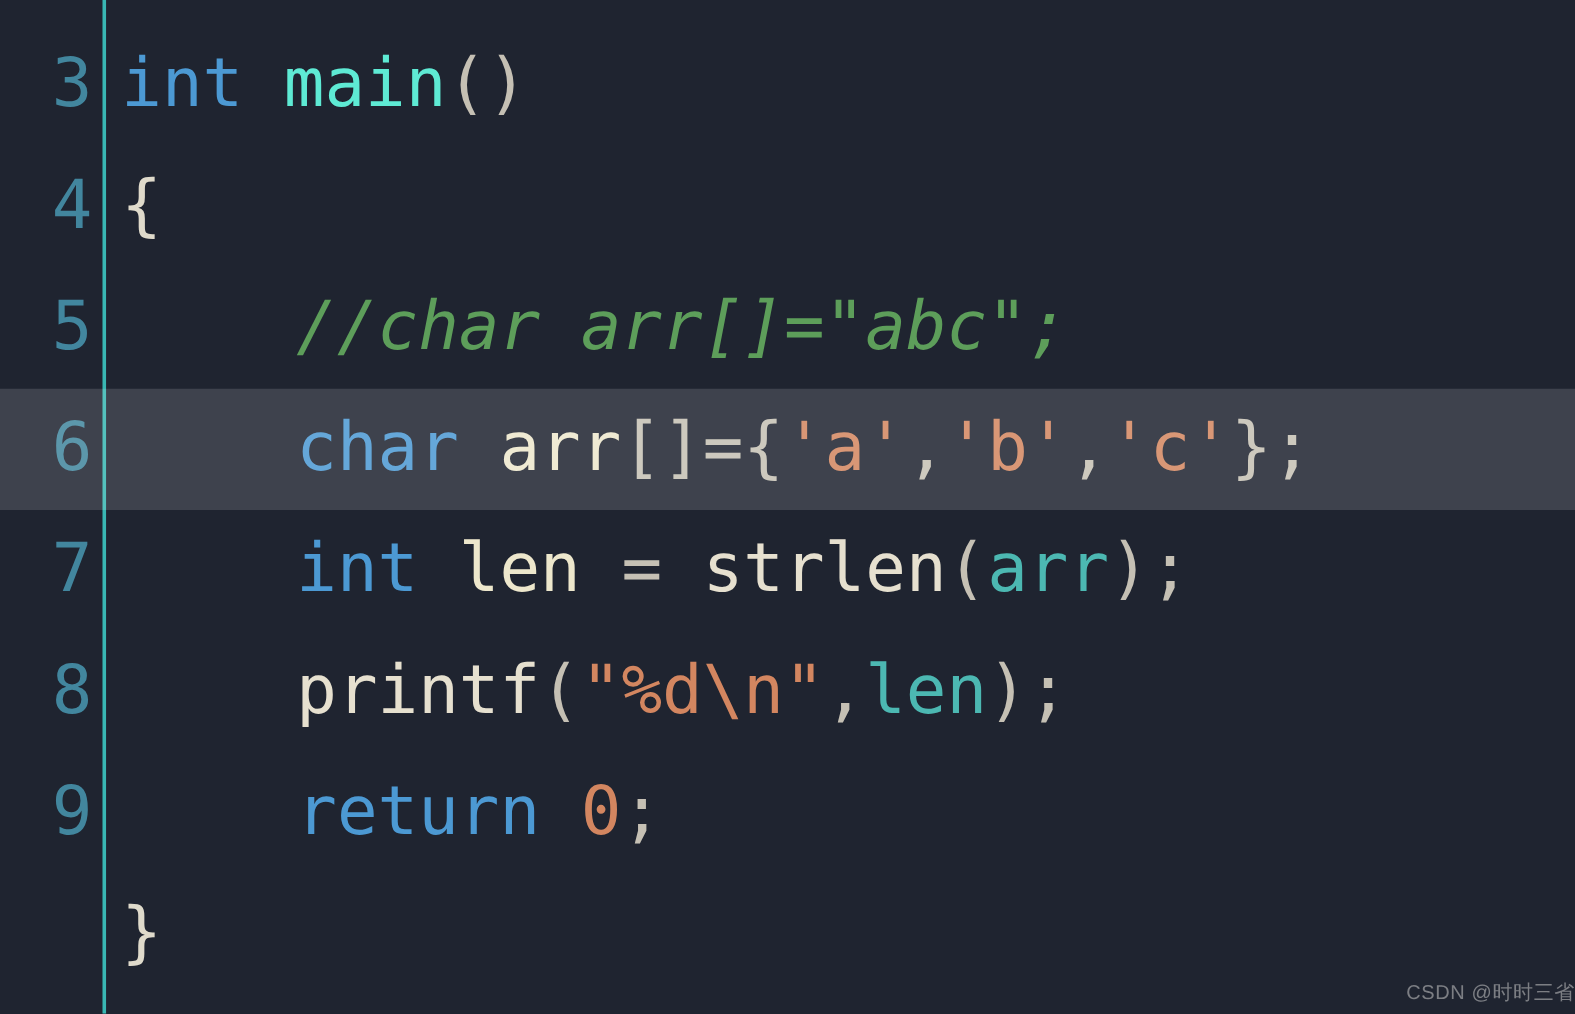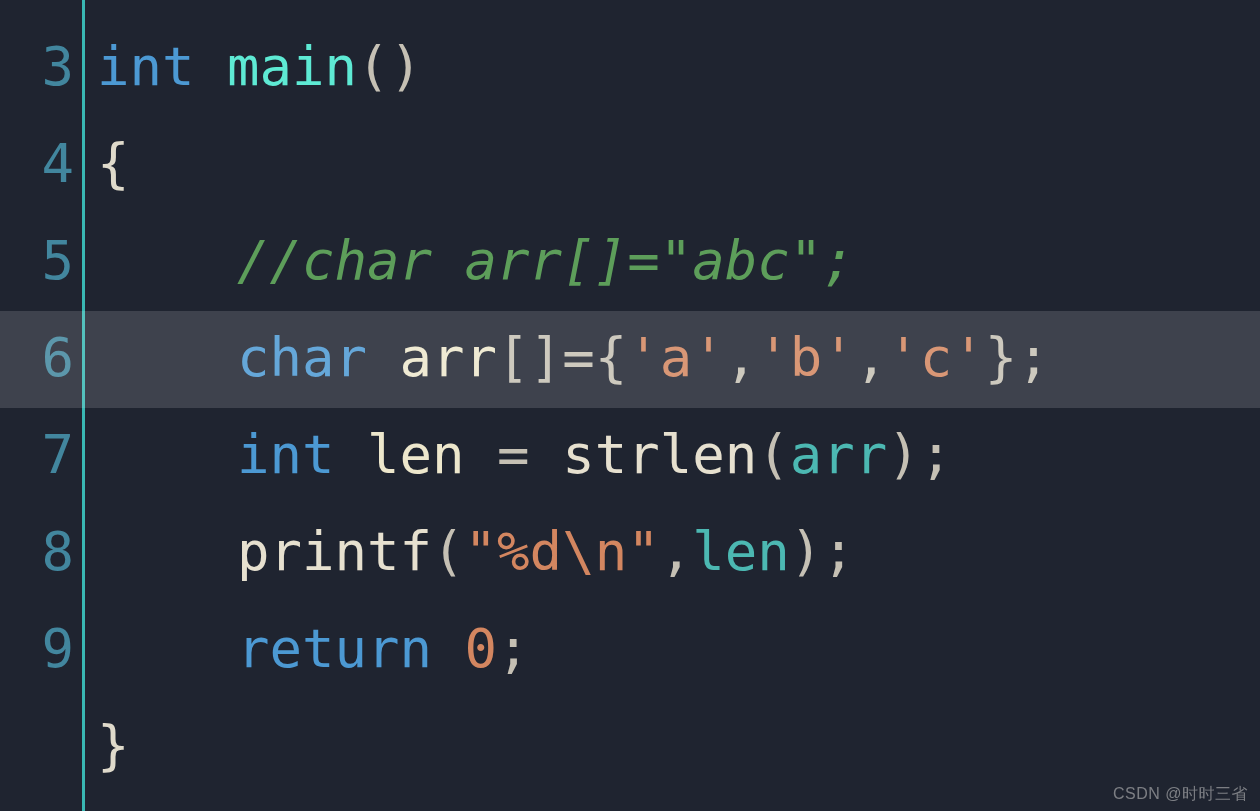--- a/index.html
+++ b/index.html
@@ -74,21 +74,21 @@
   .var-ref   { color: #4cb8b2; }
   .str       { color: #d38660; }
   .charlit   { color: #d38660; }
   .num       { color: #d38660; }
   .kw-ctrl   { color: #4c99d3; }
   .callfn    { color: #e6e0cf; }
   .indent    { display:inline-block; width: 140px; }
 
   .watermark {
     position: absolute;
-    right: 12px;
+    right: 0;
     bottom: 6px;
     font-family: sans-serif;
     font-size: 16px;
     color: rgba(200,200,200,0.55);
     letter-spacing: 0.5px;
     z-index: 20;
   }
 </style>
 </head>
 <body>

